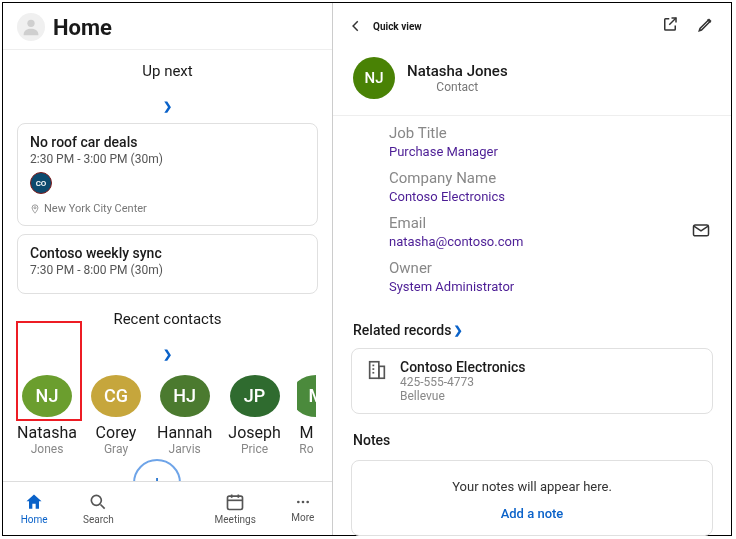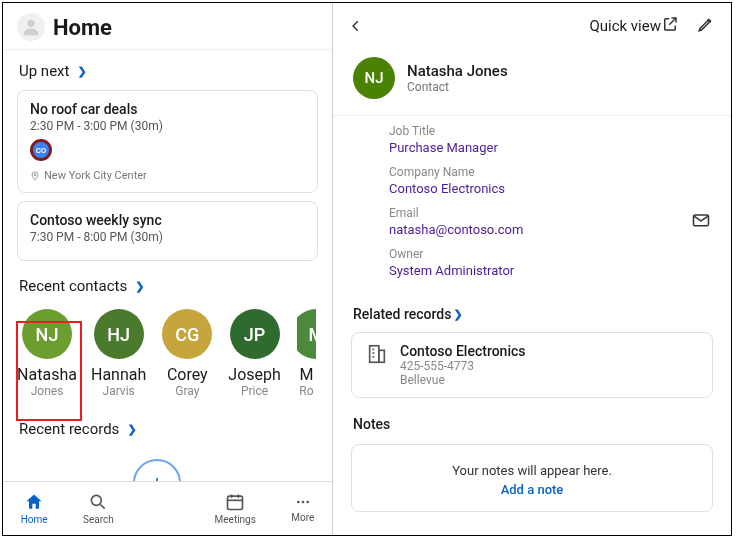--- a/index.html
+++ b/index.html
@@ -51,21 +51,21 @@
     background: #f0f0f0;
     display:flex;align-items:center;justify-content:center;
     color:#bbb;
   }
   .home-title { font-size: 22px; font-weight: 700; }
 
   .section-label {
     font-size: 15px;
     font-weight: 400;
     padding: 12px 16px 6px 16px;
-    display:flex;align-items:center;gap:8px;
+    display:flex;align-items:center;gap:20px;flex-direction:column;
   }
   .chevron-blue { color:#0a62c9; font-size:11px; font-weight:bold;}
 
   .card {
     margin: 4px 14px;
     border: 1px solid #e0e0e0;
     border-radius: 8px;
     padding: 10px 12px;
     background:#fff;
   }
@@ -120,57 +120,57 @@
     background:#fff;
     display:flex;align-items:center;justify-content:center;
     color:#0a62c9;font-size:24px;font-weight:300;
   }
 
   
   .qv-header {
     display:flex;align-items:center;justify-content:space-between;
     padding:12px 16px 10px 16px;
   }
-  .qv-title { font-size:15px;font-weight:400;flex:1;text-align:right;}
+  .qv-title { font-size:10px;font-weight:700;flex:1;text-align:left;}
   .qv-icons { display:flex;gap:18px;}
   .qv-icons span { font-size:16px;}
 
   .contact-hero {
     display:flex;align-items:center;gap:12px;
     padding:10px 20px 16px 20px;
     border-bottom:1px solid #eee;
   }
   .hero-avatar {
     width:42px;height:42px;border-radius:50%;
     background:#498205;color:#fff;
     display:flex;align-items:center;justify-content:center;
     font-size:15px;font-weight:500;
   }
   .hero-name { font-size:15px;font-weight:500;}
-  .hero-type { font-size:12px;color:#777;}
+  .hero-type { font-size:12px;color:#777;text-align:center;}
 
   .detail-block { padding:8px 20px 4px 56px;}
-  .dlabel { font-size:12px;color:#888;margin-bottom:2px;}
+  .dlabel { font-size:15px;color:#888;margin-bottom:2px;}
   .dvalue { font-size:13px;color:#4c1d95;}
   .detail-row { display:flex;justify-content:space-between;align-items:center;margin-bottom:10px;}
 
   .rel-label { font-size:14px;font-weight:500;padding:14px 20px 6px 20px;display:flex;align-items:center;gap:2px;}
   .rel-card {
     margin:4px 18px;border:1px solid #e0e0e0;border-radius:8px;
     padding:10px 14px;display:flex;gap:12px;align-items:flex-start;
   }
   .rel-icon { width:22px;height:22px;color:#555;}
   .rel-title { font-size:14px;font-weight:500;}
   .rel-sub { font-size:12px;color:#888;}
 
   .notes-card {
     margin:6px 18px;border:1px solid #e0e0e0;border-radius:8px;
     padding:18px 14px 14px 14px;text-align:center;
   }
-  .notes-placeholder { font-size:13px;color:#333;margin-bottom:4px;}
+  .notes-placeholder { font-size:13px;color:#333;margin-bottom:12px;}
   .add-note { font-size:13px;color:#0a62c9;font-weight:500;}
 
   svg.arrow { position:absolute;pointer-events:none;z-index:5;}
 </style>
 </head>
 <body>
 
 <div class="container">
 
   <div class="left-panel">
@@ -187,21 +187,21 @@
 
     <div class="section-label">
       <span>Up next</span>
       <span class="chevron-blue">❯</span>
     </div>
 
     <div class="card">
       <div class="card-title">No roof car deals</div>
       <div class="card-sub">2:30 PM - 3:00 PM (30m)</div>
       <div class="mini-avatar-row">
-        <div class="mini-avatar" style="background:#3b82f6;border:3px solid #7f1d1d">CO</div>
+        <div class="mini-avatar" style="background:#0c4a6e;border:1px solid #7f1d1d">CO</div>
       </div>
       <div class="loc">
         <svg width="10" height="10" viewBox="0 0 24 24" fill="none" stroke="#888" stroke-width="2">
             <path d="M12 2a7 7 0 0 1 7 7c0 5-7 13-7 13S5 14 5 9a7 7 0 0 1 7-7z"></path>
             <circle cx="12" cy="9" r="2.5"></circle>
           </svg>
         <span>New York City Center</span>
       </div>
     </div>
 
@@ -215,28 +215,28 @@
       <span class="chevron-blue">❯</span>
     </div>
 
     <div class="contacts-row">
       <div class="contact-item">
         <div class="contact-avatar" style="background:#6b9e2e">NJ</div>
         <div class="contact-name">Natasha</div>
         <div class="contact-surname">Jones</div>
       </div>
       <div class="contact-item">
+        <div class="contact-avatar" style="background:#c6a63c">CG</div>
+        <div class="contact-name">Corey</div>
+        <div class="contact-surname">Gray</div>
+      </div>
+      <div class="contact-item">
         <div class="contact-avatar" style="background:#4b7a2f">HJ</div>
         <div class="contact-name">Hannah</div>
         <div class="contact-surname">Jarvis</div>
-      </div>
-      <div class="contact-item">
-        <div class="contact-avatar" style="background:#c6a63c">CG</div>
-        <div class="contact-name">Corey</div>
-        <div class="contact-surname">Gray</div>
       </div>
       <div class="contact-item">
         <div class="contact-avatar" style="background:#2f6b2f">JP</div>
         <div class="contact-name">Joseph</div>
         <div class="contact-surname">Price</div>
       </div>
       <div class="contact-item" style="width:30px;overflow:hidden">
         <div class="contact-avatar" style="background:#4b8a3c;margin-left:20px">M</div>
         <div class="contact-name">M</div>
         <div class="contact-surname">Ro</div>

